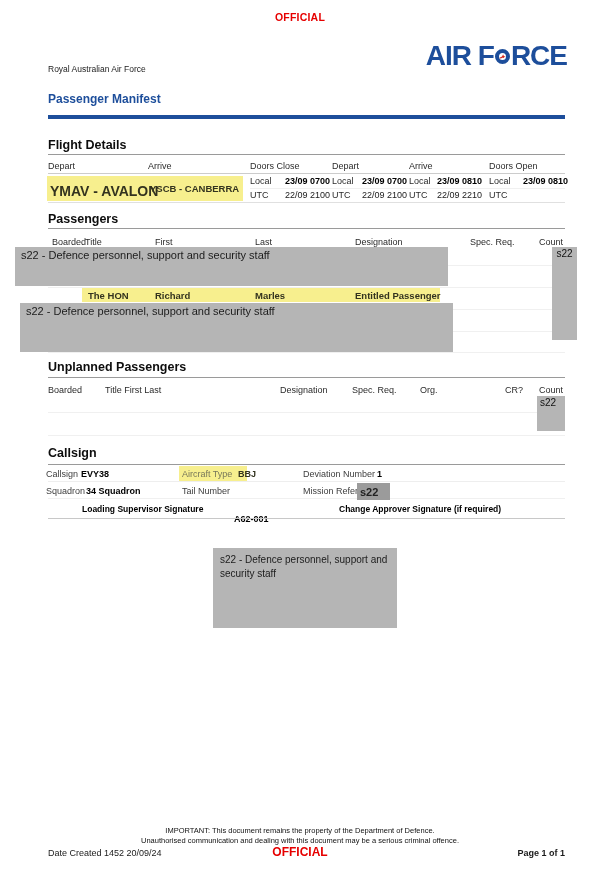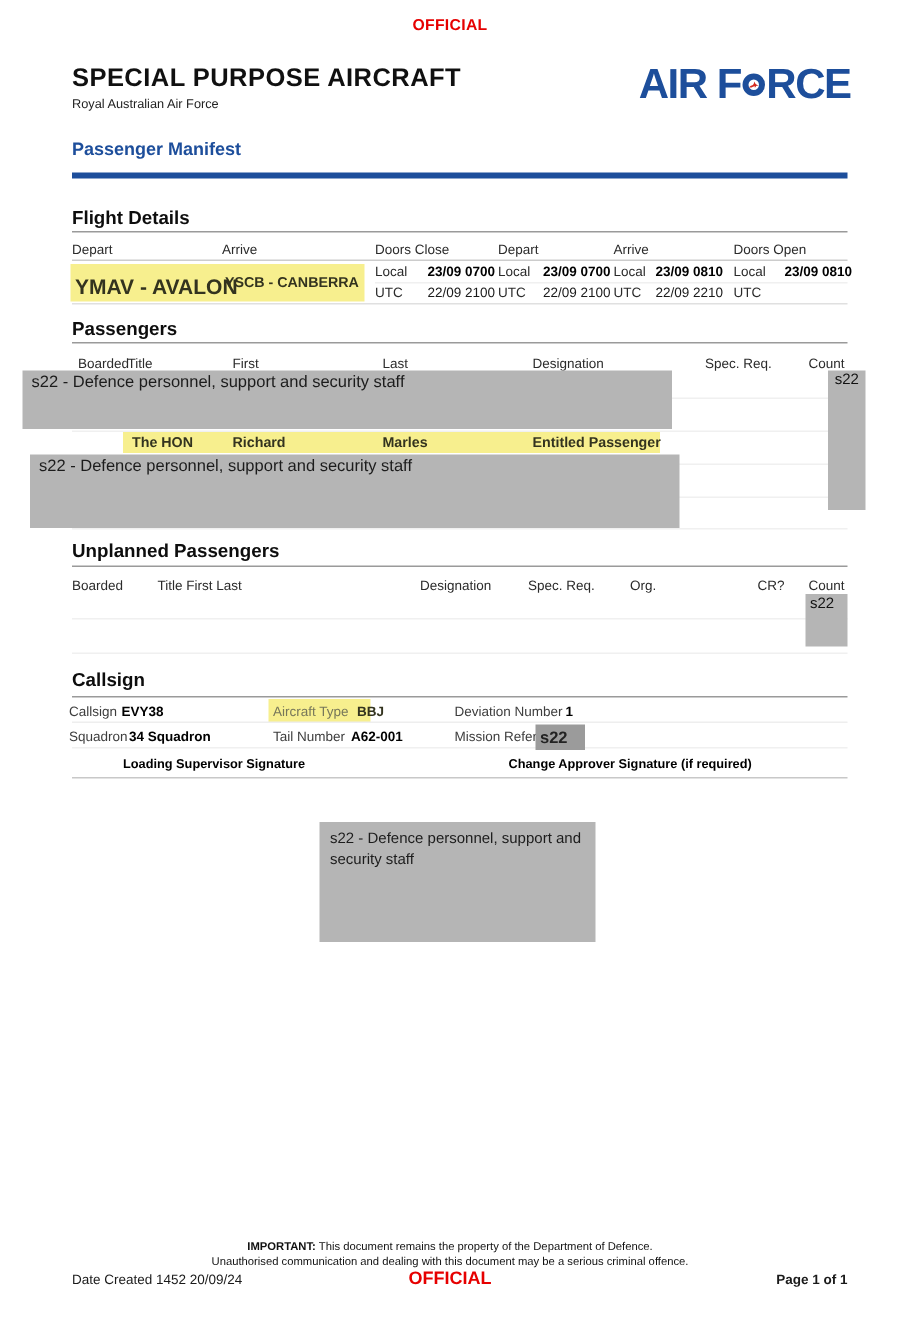--- a/index.html
+++ b/index.html
@@ -59,21 +59,20 @@
     color:#e60000; font-weight:bold; font-size:12px; }
   .foot-page { position:absolute; right:35px; top:848px; font-size:9px; color:#1a1a1a;font-weight:bold; }
 </style>
 </head>
 <body>
 
 <div class="page">
 
   <div class="top-official">OFFICIAL</div>
 
-  <div class="hdr-title">SPECIAL PURPOSE AIRCRAFT</div>
   <div class="hdr-sub">Royal Australian Air Force</div>
   <div class="logo">
     <span>AIR F</span>
     <span class="roundel">
       <svg width="13" height="9" viewBox="0 0 24 16">
         <path fill="#d42a1e" d="M1,14 C4,10 7,10 9,9 C11,8 12,6 13,3 L14,0.5 L15,4 C16,6 18,8 21,9 L23.5,10 L20,10 C18,10 17,11 16,13.5 L13.5,13.5 L15,11 C13,12 11,12 9,13 L7,14.5 Z"></path>
       </svg>
     </span>
     <span>RCE</span>
   </div>
@@ -178,36 +177,36 @@
 
   <div class="proc-lbl" style="left:303px;top:469px">Deviation Number</div>
   <div class="val" style="left:377px;top:469px">1</div>
 
   <div class="hline" style="left:48px;width:517px;top:481px;background:#eeeeee"></div>
 
   <div class="proc-lbl" style="left:46px;top:486px">Squadron</div>
   <div class="val" style="left:86px;top:486px">34 Squadron</div>
 
   <div class="proc-lbl" style="left:182px;top:486px">Tail Number</div>
-  <div class="val" style="left:234px;top:486px">A62-001</div>
+  <div class="val" style="left:234px;top:514px">A62-001</div>
 
   <div class="proc-lbl" style="left:303px;top:486px">Mission Reference</div>
   <div class="redact-dk" style="left:357px;top:483px;width:33px;height:17px">s22</div>
 
   <div class="hline" style="left:48px;width:517px;top:498px;background:#f0f0f0"></div>
 
   <div class="sig" style="left:46px;top:504px">Loading Supervisor Signature</div>
   <div class="sig" style="left:303px;top:504px">Change Approver Signature (if required)</div>
 
   <div class="hline" style="left:48px;width:517px;top:518px;background:#c8c8c8"></div>
 
   <div class="body-redact">s22 - Defence personnel, support and security staff</div>
 
   <div class="foot-imp" style="top:826px">
-    <span style="font-weight:bold">IMPORTANT:</span><span> This document remains the property of the Department of Defence.</span>
+    <span style="font-weight:normal">IMPORTANT:</span><span> This document remains the property of the Department of Defence.</span>
   </div>
   <div class="foot-imp" style="top:836px">Unauthorised communication and dealing with this document may be a serious criminal offence.</div>
 
   <div class="foot-date">Date Created 1452 20/09/24</div>
   <div class="foot-official">OFFICIAL</div>
   <div class="foot-page">Page 1 of 1</div>
 
 </div>
 
 </body></html>

